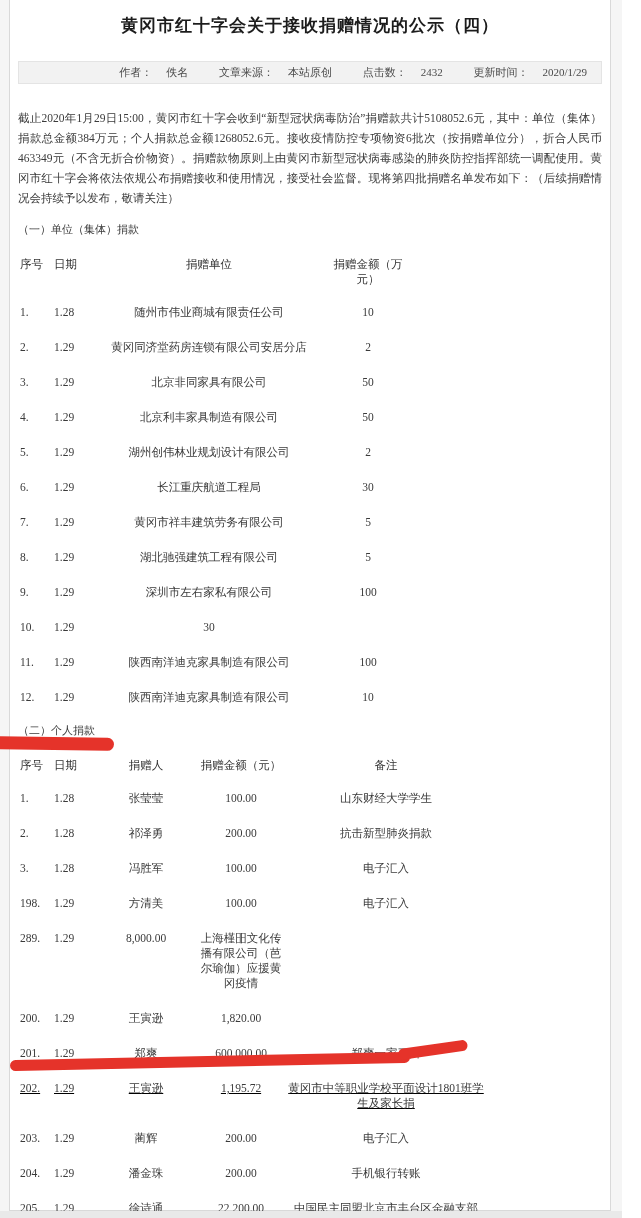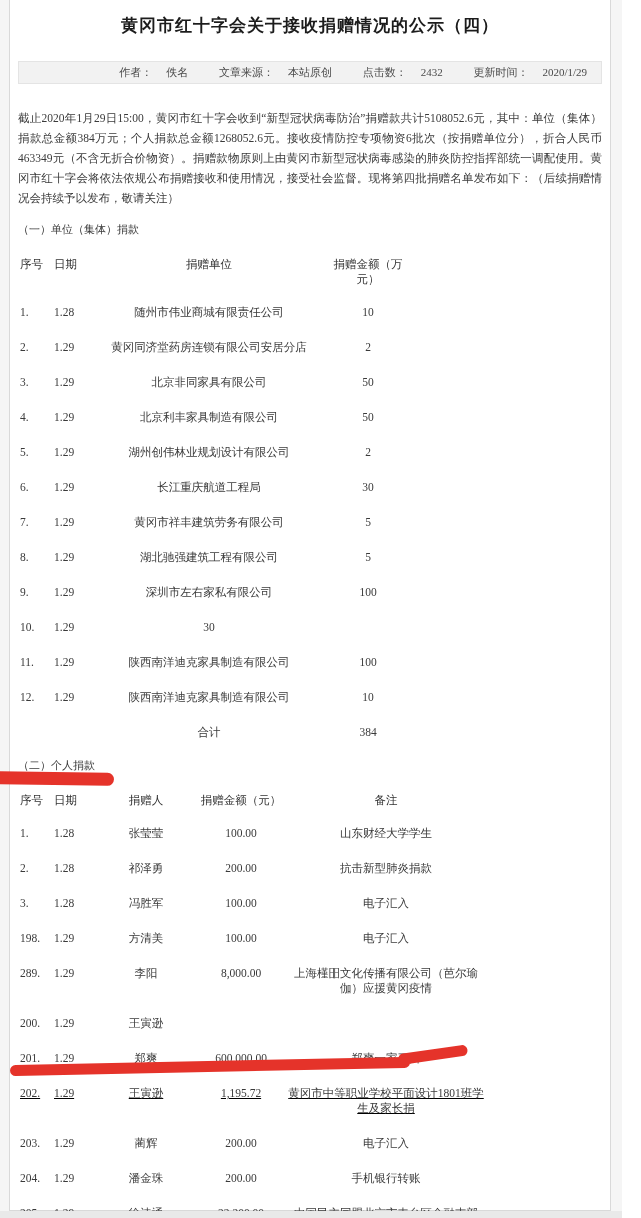--- a/index.html
+++ b/index.html
@@ -121,26 +121,20 @@
           <div class="cell c1">1.29</div>
           <div class="cell c2">陕西南洋迪克家具制造有限公司</div>
           <div class="cell c3">100</div>
         </div>
         <div class="row">
           <div class="cell c0">12.</div>
           <div class="cell c1">1.29</div>
           <div class="cell c2">陕西南洋迪克家具制造有限公司</div>
           <div class="cell c3">10</div>
         </div>
-        <div class="row total">
-          <div class="cell c0"></div>
-          <div class="cell c1"></div>
-          <div class="cell c2">合计</div>
-          <div class="cell c3">384</div>
-        </div>
       </div>
 
     <div class="section-heading">
       <span>（二）个人捐款</span>
       <div class="marker-stroke stroke-heading" style="background: rgb(229, 51, 42);"></div>
     </div>
 
     <div class="tbl tbl2">
         <div class="row head">
           <div class="cell c0">序号</div>
@@ -173,28 +167,28 @@
         <div class="row">
           <div class="cell c0">198.</div>
           <div class="cell c1">1.29</div>
           <div class="cell c2">方清美</div>
           <div class="cell c3">100.00</div>
           <div class="cell c4">电子汇入</div>
         </div>
         <div class="row">
           <div class="cell c0">289.</div>
           <div class="cell c1">1.29</div>
-          <div class="cell c2">李阳</div>
           <div class="cell c3">8,000.00</div>
           <div class="cell c4">上海槿昍文化传播有限公司（芭尔瑜伽）应援黄冈疫情</div>
         </div>
         <div class="row">
           <div class="cell c0">200.</div>
           <div class="cell c1">1.29</div>
           <div class="cell c2">王寅逊</div>
+          <div class="cell c3">1,820.00</div>
         </div>
         <div class="row">
           <div class="cell c0">201.</div>
           <div class="cell c1">1.29</div>
           <div class="cell c2">郑爽</div>
           <div class="cell c3">600,000.00</div>
           <div class="cell c4">郑爽一家三口</div>
         </div>
         <div class="row rel">
           <div class="cell c0">202.</div>

